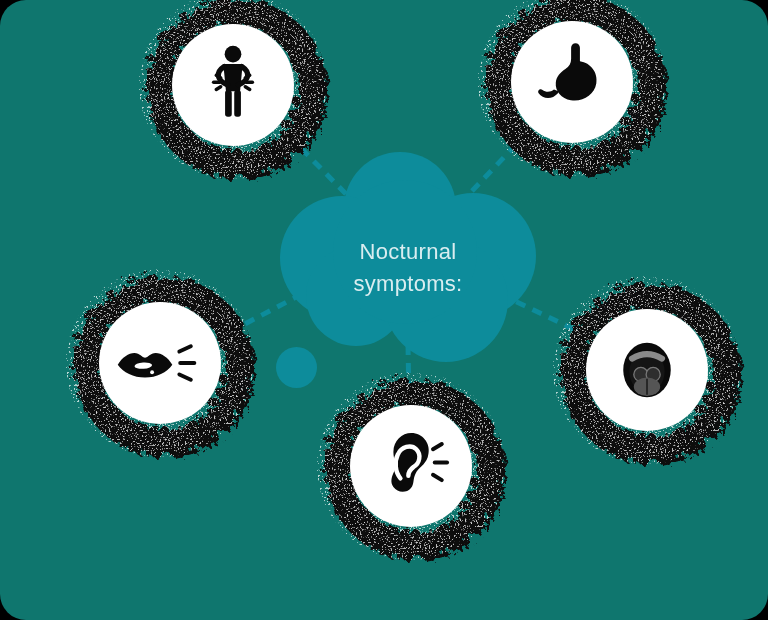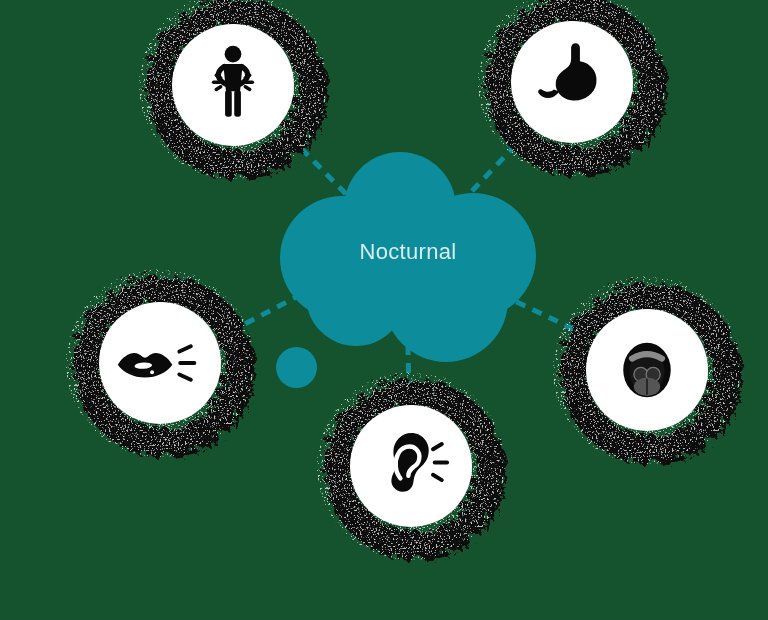--- a/index.html
+++ b/index.html
@@ -1,18 +1,19 @@
 <!DOCTYPE html>
 <html><head>
 <meta charset="utf-8">
 <style>
   html,body{margin:0;padding:0;background:#000;}
   .stage{
-    position:relative;width:768px;height:620px;background:#14532d;overflow:hidden;
+    position:relative;width:768px;height:620px;background:#0f766e;overflow:hidden;
     font-family:"Liberation Sans", sans-serif;
+    border-radius:26px;
   }
   .links{position:absolute;left:0;top:0;z-index:1;}
   .cloud{position:absolute;left:280px;top:152px;width:256px;height:213px;z-index:2;}
   .lobe{position:absolute;border-radius:50%;background:#0d8c9b;}
   .lobe-top{left:64px;top:0;width:112px;height:112px;}
   .lobe-left{left:0;top:44px;width:124px;height:124px;}
   .lobe-right{left:130px;top:41px;width:126px;height:126px;}
   .lobe-bottom-left{left:26px;top:94px;width:100px;height:100px;}
   .lobe-bottom-right{left:104px;top:86px;width:124px;height:124px;}
   .lobe-center{left:53px;top:28px;width:144px;height:144px;}
@@ -67,20 +68,21 @@
 
   <div class="cloud">
     <div class="lobe lobe-top"></div>
     <div class="lobe lobe-left"></div>
     <div class="lobe lobe-right"></div>
     <div class="lobe lobe-bottom-left"></div>
     <div class="lobe lobe-bottom-right"></div>
     <div class="lobe lobe-center"></div>
     <div class="cloud-text">
       <span>Nocturnal</span>
+      <span>symptoms:</span>
     </div>
   </div>
   <div class="bubble-tail"></div>
 
   <div class="node" style="left:133px;top:-15px;">
     <svg width="200" height="200">
       <circle cx="100" cy="100" r="76" fill="none" stroke="#0b0b0b" stroke-width="28" filter="url(#roughen)"></circle>
       <g filter="url(#speckle)" opacity="0.7">
           <circle cx="100" cy="100" r="77" fill="none" stroke="#cfd6d6" stroke-width="34"></circle>
         </g>

